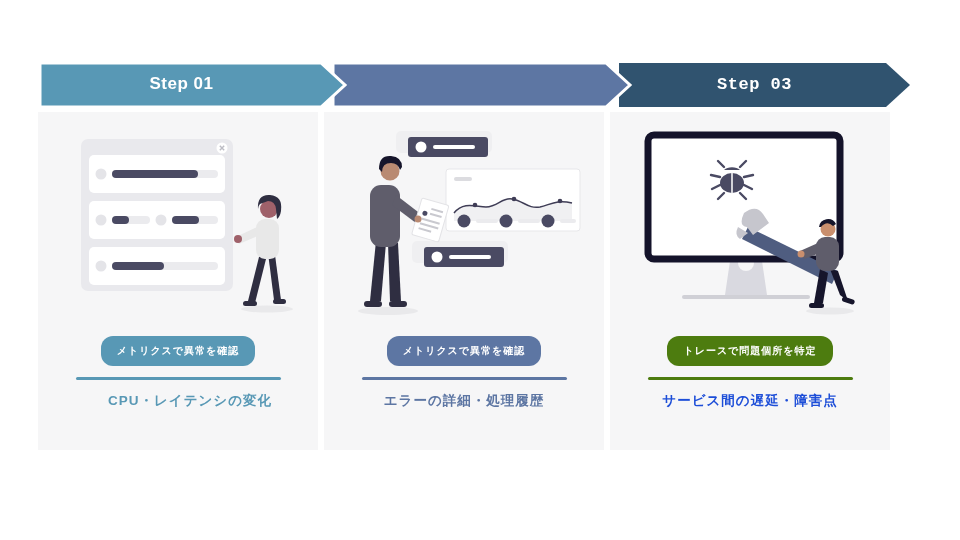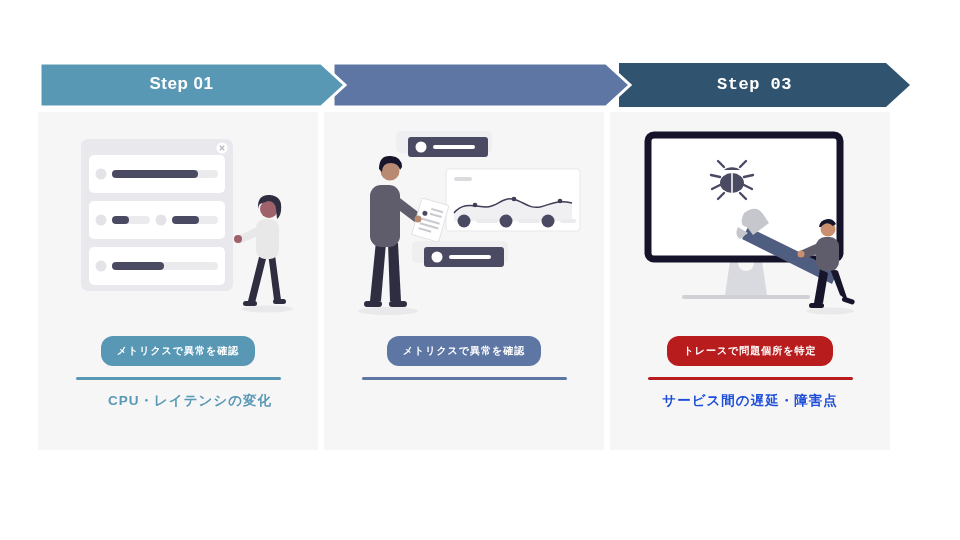--- a/index.html
+++ b/index.html
@@ -20,21 +20,21 @@
   .col { flex:1; background:#f6f6f7; display:flex; flex-direction:column; align-items:center; }
   .illus { height:222px; width:100%; display:flex; align-items:center; justify-content:center; }
 
   .badge { margin-top:2px; padding:8px 16px; border-radius:12px; color:#ffffff;
            font-size:10px; font-weight:bold; letter-spacing:1px; white-space:nowrap; }
   .rule  { margin-top:11px; width:205px; height:3px; border-radius:2px; }
   .subtitle { margin-top:12px; font-size:13.5px; font-weight:bold; letter-spacing:1px; }
 
   .bg1 { background:#5898b5; } .fg1 { color:#5898b5;margin-left:24px; }
   .bg2 { background:#5d76a3; } .fg2 { color:#5d76a3; }
-  .bg3 { background:#b91c1c; } .fg3 { color:#1d4ed8; }
+  .bg3 { background:#4d7c0f; } .fg3 { color:#1d4ed8; }
 </style>
 </head>
 <body>
 
 <div class="canvas">
 
   <svg class="arrow-svg" viewBox="0 0 960 46">
     <path d="M619,1 L886,1 L910,23 L886,45 L619,45 Z" fill="#30536f"></path>
     <path d="M333,1 L606,1 L630,23 L606,45 L333,45 Z" fill="#5d76a3" stroke="#ffffff" stroke-width="3"></path>
     <path d="M40,1  L321,1 L345,23 L321,45 L40,45 Z" fill="#5898b5" stroke="#ffffff" stroke-width="3"></path>
@@ -149,20 +149,21 @@
               <rect x="87" y="97" width="19" height="2" fill="#c9c9cf"></rect>
               <rect x="87" y="102" width="19" height="2" fill="#c9c9cf"></rect>
               <rect x="87" y="107" width="13" height="2" fill="#c9c9cf"></rect>
             </g>
             <circle cx="84" cy="96" r="3.5" fill="#b98a72"></circle>
           </g>
         </svg>
       </div>
       <div class="badge bg2">メトリクスで異常を確認</div>
       <div class="rule bg2"></div>
+      <div class="subtitle fg2">エラーの詳細・処理履歴</div>
     </div>
 
     <div class="col">
       <div class="illus">
         <svg width="260" height="200" viewBox="0 0 260 200">
 
           <g>
             <path d="M110,138 L142,138 L147,172 L105,172 Z" fill="#d9d9e0"></path>
             <circle cx="126" cy="140" r="8" fill="#f6f6f7"></circle>
             <rect x="62" y="172" width="128" height="4" rx="2" fill="#d0d0d6"></rect>

